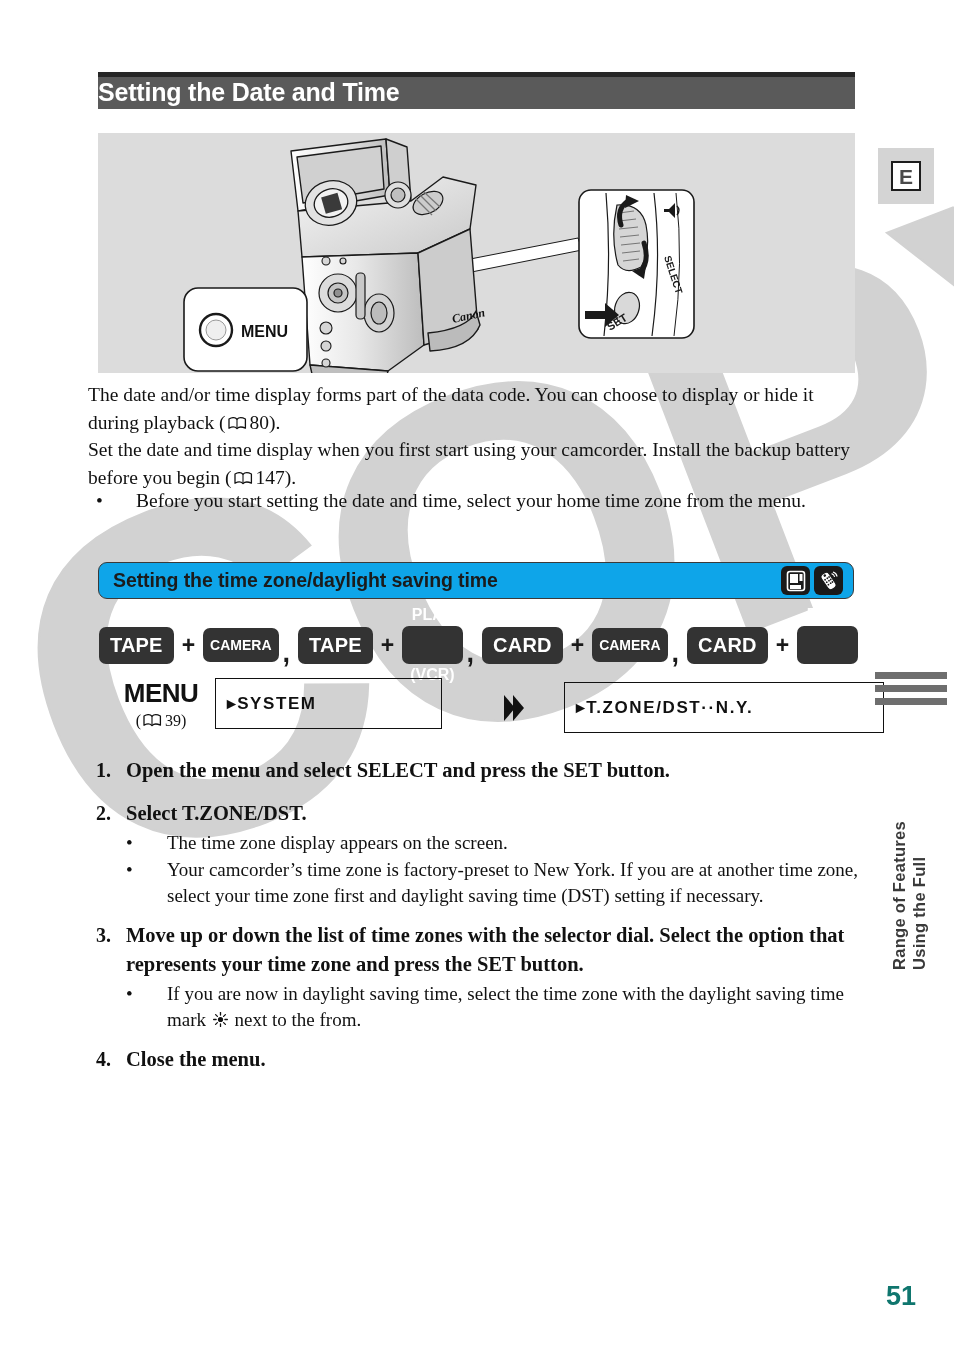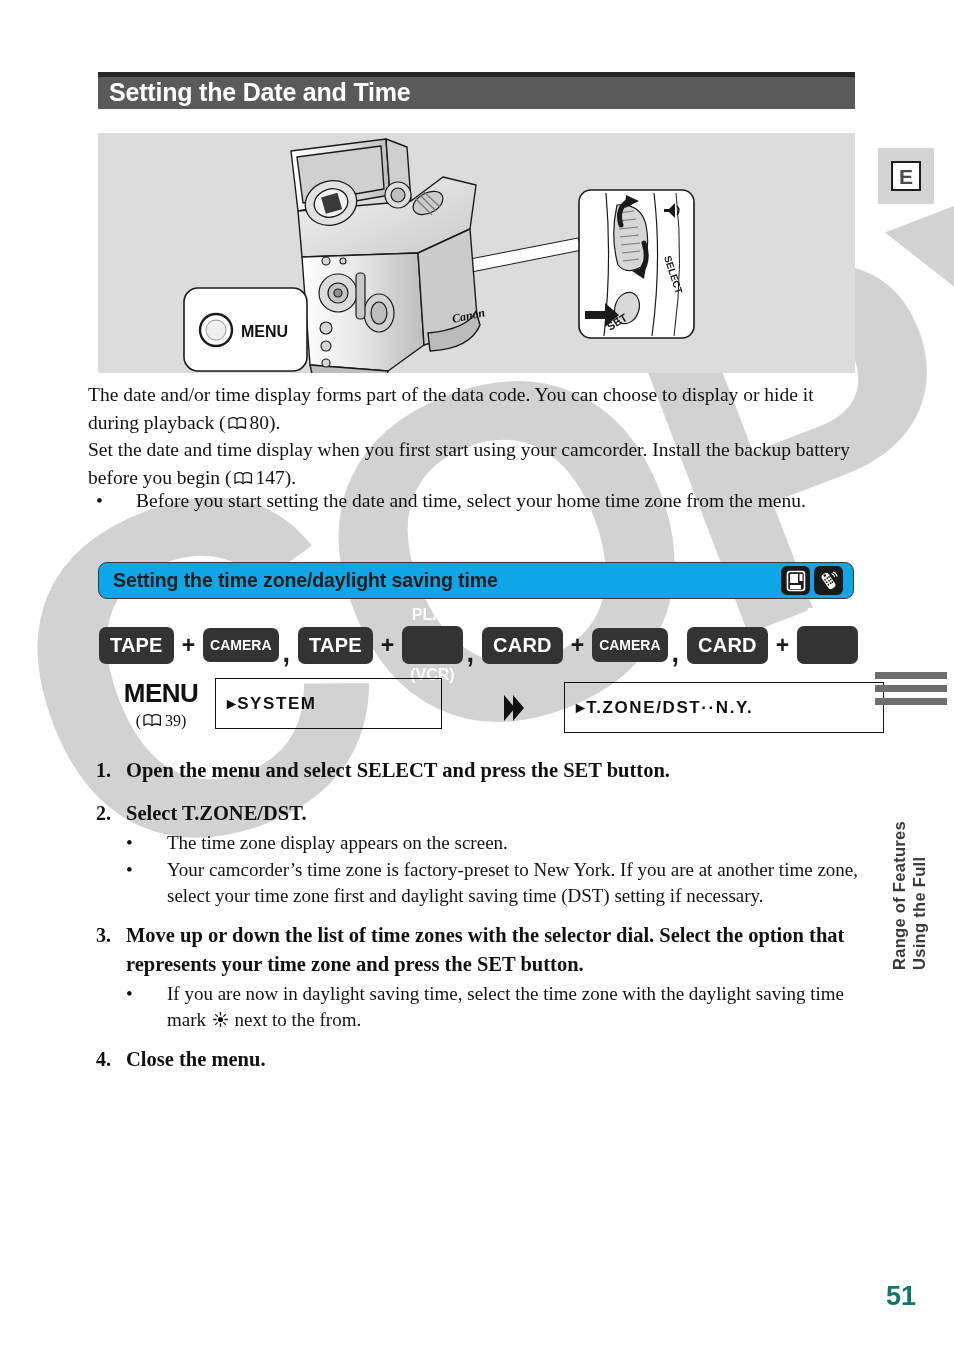--- a/index.html
+++ b/index.html
@@ -36,21 +36,21 @@
   
   #title-bar {
     position:absolute; left:98px; top:72px; width:757px; height:37px;
     background:#5a5a5a;
     border-top:5px solid #262626;
     display:flex; align-items:center;
   }
   #title-bar .title-text {
     font-family:"Liberation Sans", sans-serif;
     font-weight:bold; font-size:25px; color:#ffffff;
-    letter-spacing:-0.2px; padding-left:11px; margin-top:-2px;
+    letter-spacing:-0.2px; margin-top:-2px;
   }
 
   
   #e-tab {
     position:absolute; left:878px; top:148px; width:56px; height:56px;
     background:#d4d4d4; display:flex; align-items:center; justify-content:center;
     z-index:3;
   }
   #e-tab .e-box {
     width:30px; height:30px; border:2px solid #1d1d1d; background:#fff;

